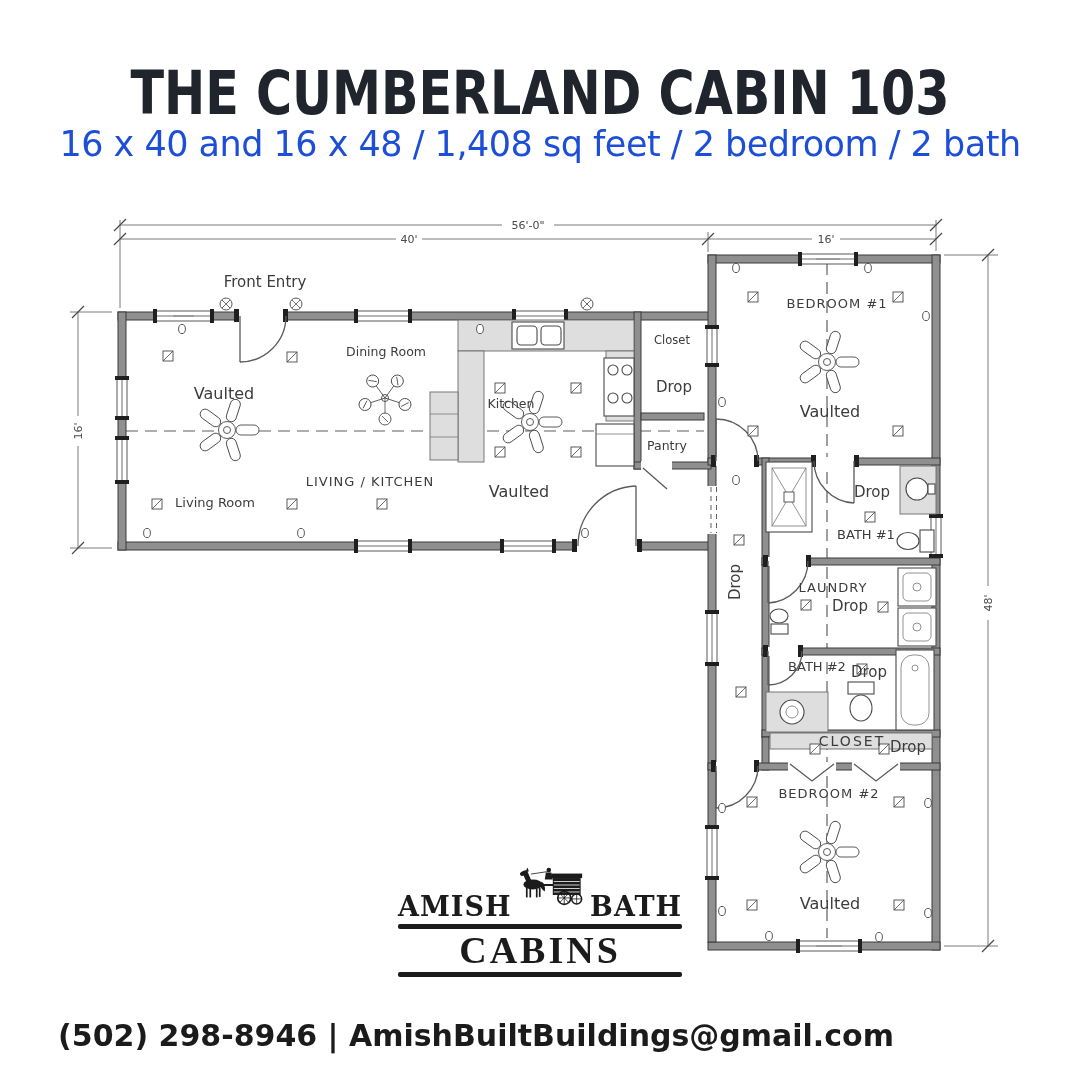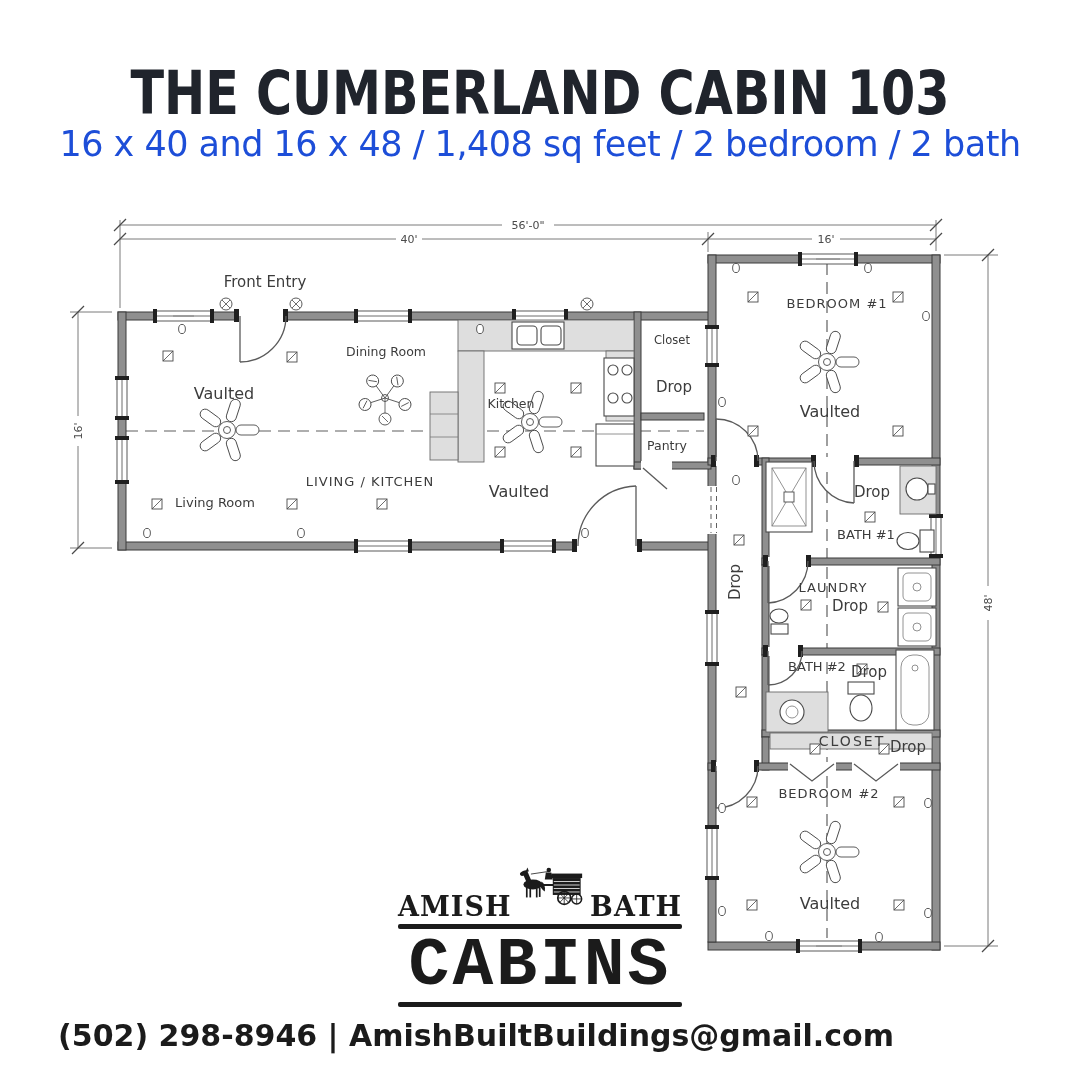--- a/index.html
+++ b/index.html
@@ -9,22 +9,22 @@
          font-size:60px;font-weight:800;color:#20242c;letter-spacing:0;
          transform:scaleX(0.82);transform-origin:center;white-space:nowrap;}
   .subtitle{position:absolute;top:124px;left:0;width:1080px;text-align:center;
             font-size:35px;font-weight:400;color:#1d4ed8;letter-spacing:-0.5px;white-space:nowrap;}
   .plan-svg{position:absolute;left:0;top:0;width:1080px;height:1080px;}
   .logo{position:absolute;left:398px;top:850px;width:284px;text-align:center;color:#1b1b1b;}
   .logo-top{display:flex;align-items:flex-end;justify-content:flex-end;gap:2px;height:72px;}
   .logo-word{font-family:"DejaVu Serif","Liberation Serif",serif;font-weight:700;
              font-size:27px;letter-spacing:1px;line-height:1;padding-bottom:2px;}
   .logo-rule{height:5px;background:#1b1b1b;border-radius:2px;margin:2px 0;}
-  .logo-main{font-family:Liberation Mono, monospace;font-weight:700;
-             font-size:68px;letter-spacing:3px;line-height:1.02;}
+  .logo-main{font-family:Liberation Serif, serif;font-weight:700;
+             font-size:38px;letter-spacing:3px;line-height:1.02;}
   .footer{position:absolute;top:1018px;left:0;width:952px;text-align:center;
           font-size:30px;font-weight:700;color:#1b1b1b;white-space:nowrap;}
   
   .wall{fill:#8f8f8f;stroke:#3a3a3a;stroke-width:1;}
   .opening{fill:#ffffff;stroke:none;}
   .winframe{fill:#ffffff;stroke:#474747;stroke-width:0.9;}
   .winline{stroke:#474747;stroke-width:0.8;}
   .cap{fill:#1f1f1f;}
   .door{stroke:#5a5a5a;stroke-width:1.3;fill:none;}
   .fix{fill:#ffffff;stroke:#4a4a4a;stroke-width:1.1;}

